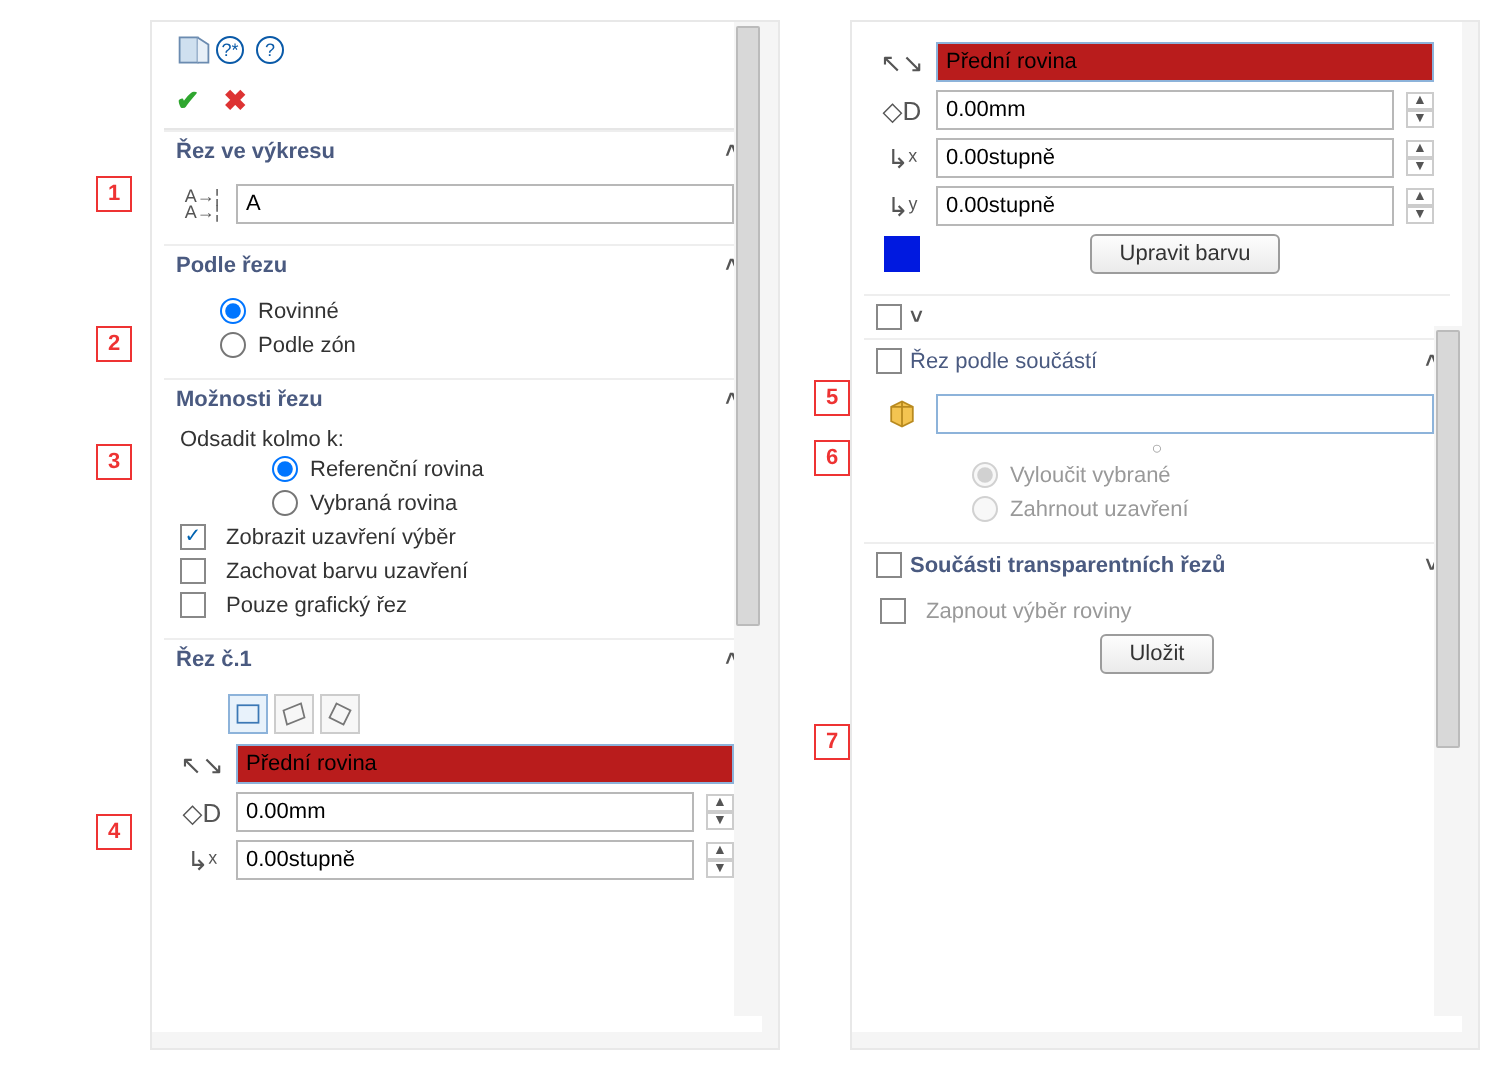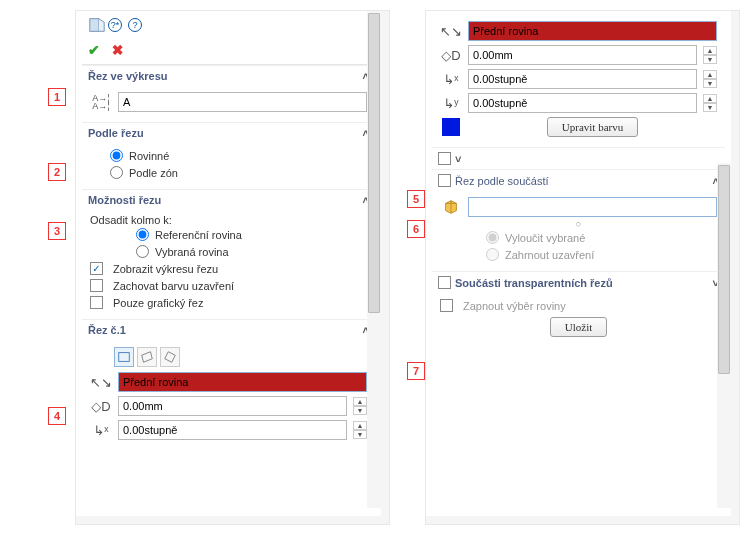--- a/index.html
+++ b/index.html
@@ -37,21 +37,21 @@
   .radio, .chk { width:13px;height:13px;margin:0;}
   .txtfield { flex:1; height:20px; border:1px solid #9cbde3; background:#b91c1c; padding:0 4px; font-size:11px;}
   .txtfield.plain{background:#fff;border-color:#b8b8b8;}
   .txtfield.bordered{border:1px solid #8db3da;}
   .spin{width:14px;display:flex;flex-direction:column;}
   .spin span{height:9px;font-size:7px;text-align:center;line-height:8px;color:#555;border:1px solid #ccc;}
   .ico-sq{width:20px;height:20px;display:inline-flex;align-items:center;justify-content:center;font-size:11px;border:1px solid #ccc;background:#f7f7f7;}
   .option-icons{display:flex;gap:3px;padding:3px 0 3px 24px;}
   .option-icons .ico-sq:first-child{border-color:#8db3da;background:#e8f2fb;}
   .num-label{position:absolute;width:18px;height:18px;border:1.5px solid #e33;color:#e33;font-size:11px;font-weight:600;display:flex;align-items:center;justify-content:center;background:#fff;}
-  .btn{display:inline-block;border:1px solid #9c9c9c;border-radius:3px;background:linear-gradient(#fdfdfd,#ebebeb);padding:3px 14px;font-size:11px;cursor:pointer;font-family:Liberation Serif, serif;}
+  .btn{display:inline-block;border:1px solid #9c9c9c;border-radius:3px;background:linear-gradient(#fdfdfd,#ebebeb);padding:3px 14px;font-size:11px;cursor:pointer;}
   .btn-row{display:flex;justify-content:center;padding:3px 0;}
   .color-swatch{width:18px;height:18px;background:#0019e0;display:inline-block;}
   .sep{border:none;border-top:1px solid #e6e6e6;margin:0;}
   .indent{padding-left:28px;}
   .small-indent{padding-left:46px;}
   .chk-box{display:inline-block;width:13px;height:13px;border:1px solid #888;background:#fff;vertical-align:middle;margin-right:4px;}
   .chk-box.on::after{content:"✓";display:block;color:#0063b1;font-size:10px;line-height:11px;text-align:center;}
   .svg-ico{width:18px;height:18px;}
   .cube-icon svg{width:18px;height:18px;}
   .dots{font-size:9px;color:#999;text-align:center;}
@@ -133,21 +133,21 @@
       <div class="row small-indent">
           <input type="radio" class="radio" checked="" style="">
           <span>Referenční rovina</span>
         </div>
       <div class="row small-indent">
           <input type="radio" class="radio" style="">
           <span>Vybraná rovina</span>
         </div>
       <div class="row">
           <span class="chk-box on"></span>
-          <span>Zobrazit výkresu řezu</span>
+          <span>Zobrazit uzavření výběr</span>
         </div>
       <div class="row">
           <span class="chk-box"></span>
           <span>Zachovat barvu uzavření</span>
         </div>
       <div class="row">
           <span class="chk-box"></span>
           <span>Pouze grafický řez</span>
         </div>
     </div>

